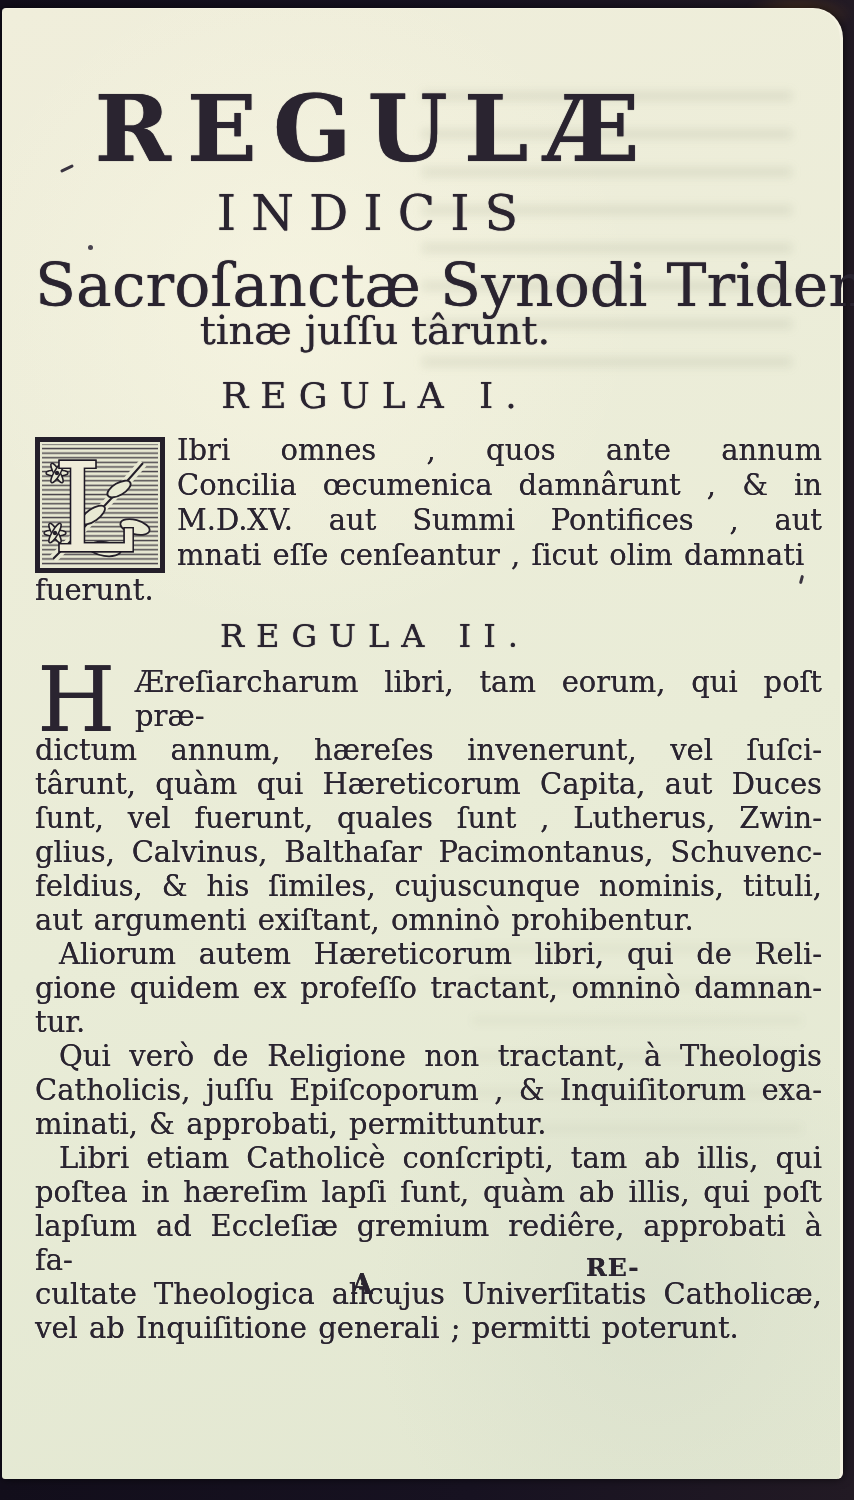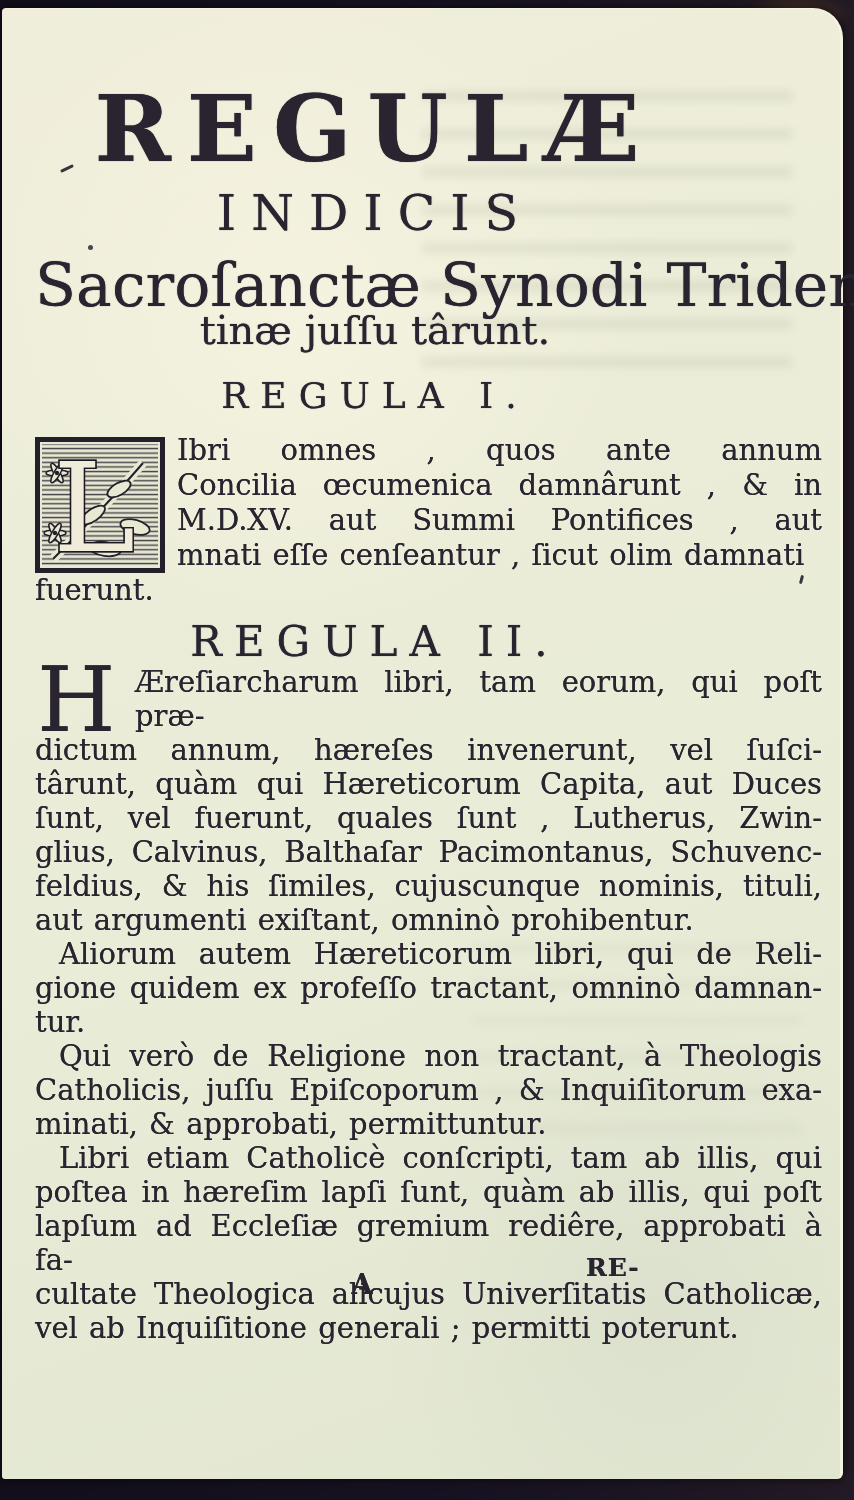--- a/index.html
+++ b/index.html
@@ -31,21 +31,21 @@
   .ghost2{left:470px;top:935px;width:330px;height:200px;opacity:.7;
     background:repeating-linear-gradient(180deg, rgba(125,135,105,.09) 0 9px, rgba(0,0,0,0) 9px 36px);}
   .blk{position:absolute;left:33px;}
   .h{width:680px;text-align:center;color:var(--ink,#2a2430);
      text-shadow:0 0 .8px rgba(35,28,42,.9);white-space:nowrap;}
   .title1{top:74px;font-size:92px;font-weight:bold;letter-spacing:16px;line-height:1;}
   .title2{top:172px;font-size:49px;letter-spacing:15px;line-height:1;margin-top:8px;}
   .subtitle{top:243px;font-size:60px;line-height:1.1;}
   .subtitle2{top:299px;font-size:40px;line-height:1.1;}
   .reghead1{top:366px;font-size:36px;letter-spacing:12px;}
-  .reghead2{top:608px;font-size:42px;letter-spacing:12px;}
+  .reghead2{top:608px;font-size:32px;letter-spacing:12px;}
   .bodyblk{width:787px;font-size:29px;line-height:35px;
      text-shadow:0 0 .5px rgba(42,36,48,.85);word-spacing:2px;}
   .reg1body{top:424px;}
   .reg2body{top:656px;line-height:34px;}
   .jline{text-align:justify;text-align-last:justify;}
   .eline{text-align:left;}
   .indent{padding-left:24px;}
   .woodcut{float:left;margin:4px 12px 0 0;}
   .leaf{fill:#e8e9d3;stroke:#241f2a;stroke-width:1.8;}
   .flower ellipse{fill:#e8e9d3;stroke:#241f2a;stroke-width:1.5;}

